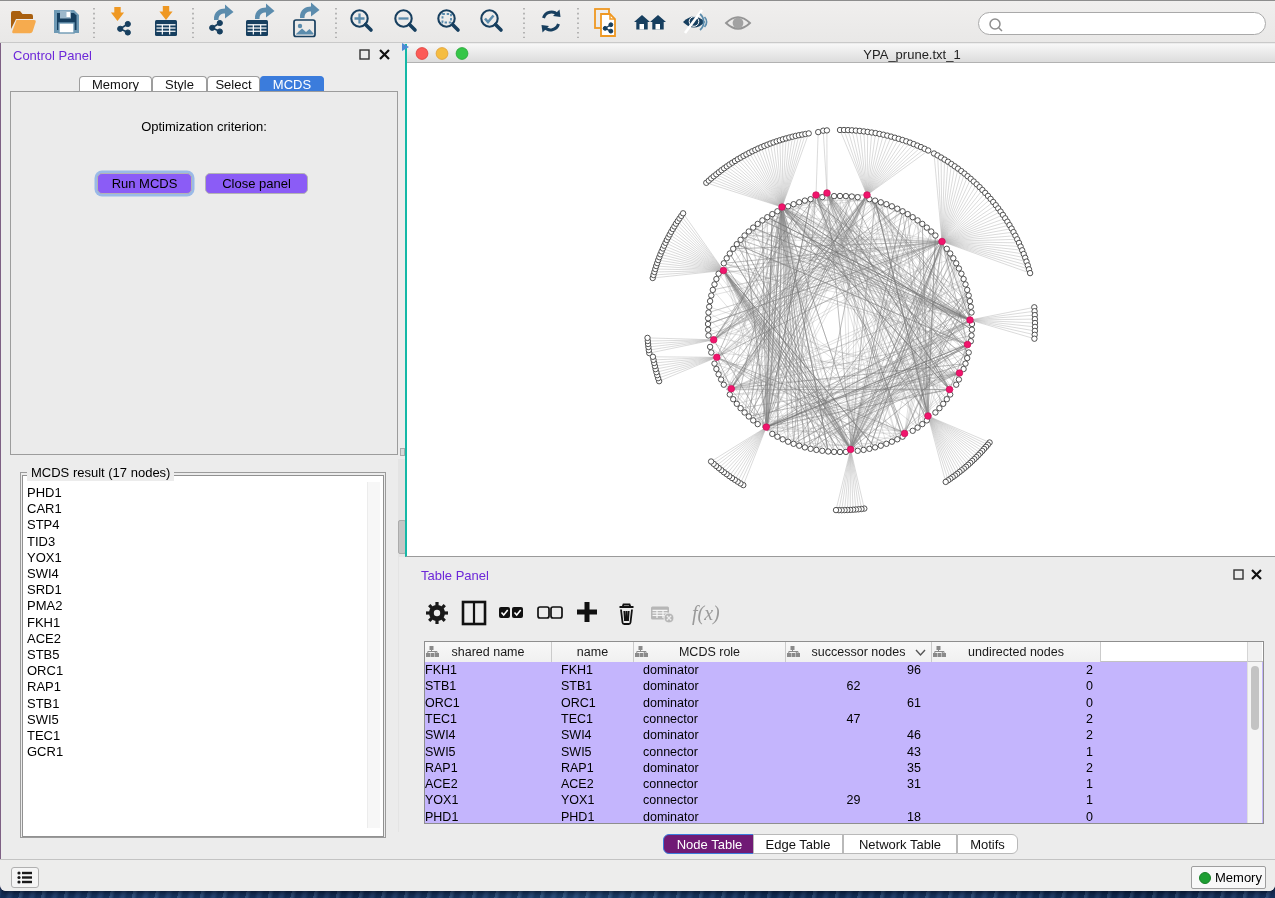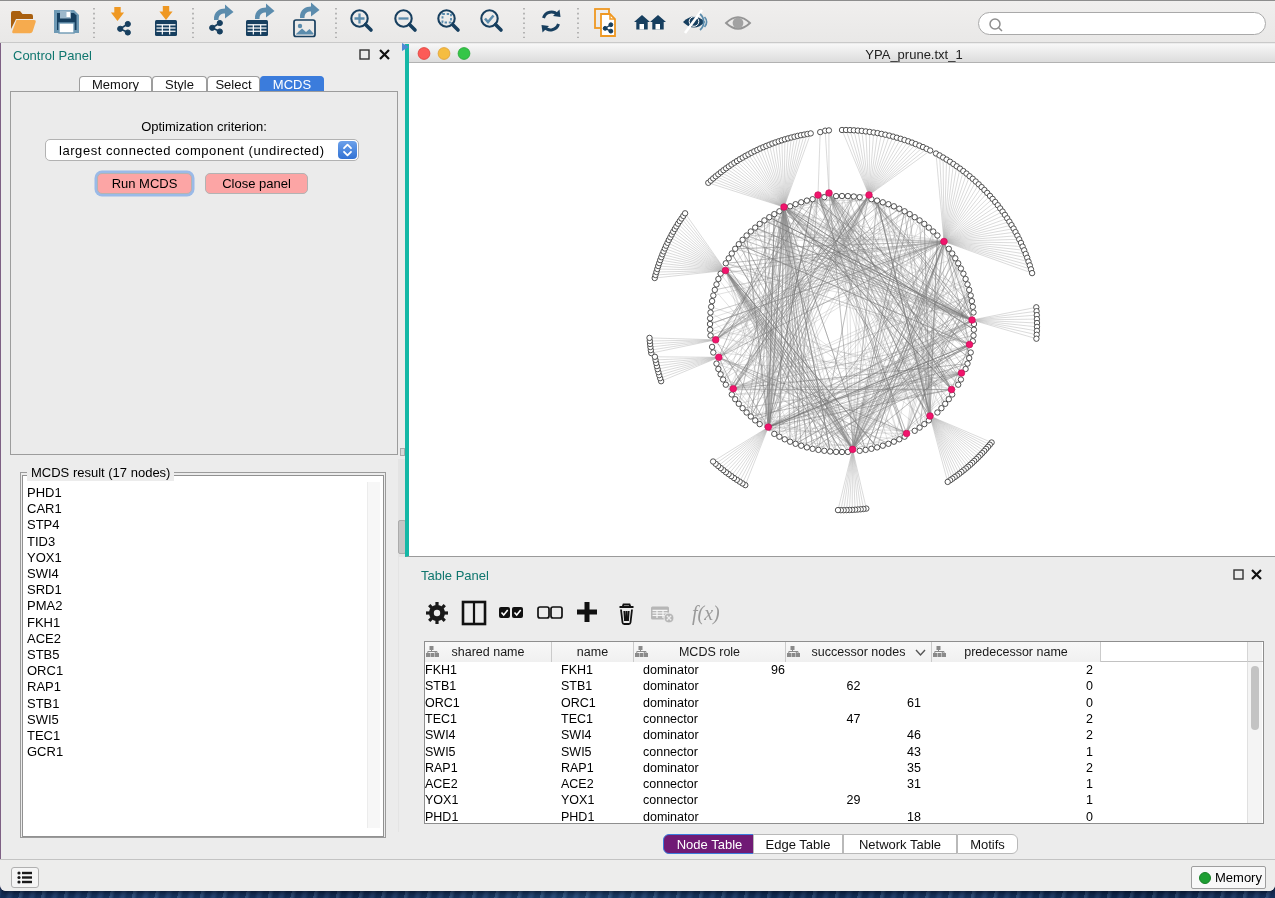--- a/index.html
+++ b/index.html
@@ -1,32 +1,32 @@
 <!DOCTYPE html>
 <html><head><meta charset="utf-8"><style>
 *{margin:0;padding:0;box-sizing:border-box}
 html,body{width:1275px;height:898px;overflow:hidden;font-family:"Liberation Sans",sans-serif;color:#000}
 body{background:linear-gradient(90deg,#16335f,#1d4070 12%,#142f58 28%,#224a78 45%,#12305a 62%,#1b3c6a 75%,#0f2a50 90%,#1a3866)}
 #win{box-shadow:0 2px 5px rgba(0,0,10,.55)}
 #win{position:absolute;left:0;top:0;width:1275px;height:891px;background:#ececec;border-radius:0 0 6px 6px;border-left:1px solid #7e6084}
 #toolbar{position:absolute;left:0;top:0;width:1275px;height:43px;background:linear-gradient(#f0efee,#e9e8e7);border-top:1px solid #8d8d8d;border-bottom:1px solid #c9c9c9}
 #search{position:absolute;left:978px;top:11px;width:288px;height:23px;background:#fff;border:1px solid #a9a9a9;border-radius:12px}
 #cpanel{position:absolute;left:1px;top:44px;width:404px;height:815px;background:#ececec}
-.wtitle{font-size:13px;color:#0f766e}
+.wtitle{font-size:13px;color:#6d28d9}
 .tab{position:absolute;top:32px;height:16px;background:#fff;border:1px solid #9d9d9d;border-bottom:none;border-radius:4px 4px 0 0;font-size:13px;text-align:center;line-height:15px;color:#111}
 #cbox{position:absolute;left:9px;top:47px;width:388px;height:364px;border:1px solid #9c9c9c;background:#ebebeb}
 #dropdown{position:absolute;left:44px;top:95px;width:314px;height:22px;background:#fff;border:1px solid #b2b2b2;border-radius:5px;font-size:13px;line-height:20px;letter-spacing:.55px}
-.btn{position:absolute;top:129px;height:21px;background:#fca5a5;border:1px solid #b3b3b3;border-radius:5px;font-size:13px;text-align:center;line-height:19px}
+.btn{position:absolute;top:129px;height:21px;background:#8b5cf6;border:1px solid #b3b3b3;border-radius:5px;font-size:13px;text-align:center;line-height:19px}
 #grpbox{position:absolute;left:19px;top:428px;width:366px;height:366px;border:1px solid #9b9b9b}
 #grplegend{position:absolute;left:6px;top:-8px;font-size:13px;background:#ececec;padding:0 4px 1px 4px;color:#000;z-index:5}
 #mlist{position:absolute;left:1px;top:2px;width:362px;height:362px;background:#fff;border:1px solid #919191;font-size:13px;line-height:16.2px;padding:9px 0 0 4px}
-#netview{position:absolute;left:405px;top:44px;width:870px;height:513px;background:#fff;border-left:4px solid #14b8a6;border-bottom:1px solid #9a9a9a}
+#netview{position:absolute;left:405px;top:44px;width:870px;height:513px;background:#fff;border-left:2px solid #14b8a6;border-bottom:1px solid #9a9a9a}
 #nettitle{position:absolute;left:0;top:0;width:870px;height:19px;background:linear-gradient(#f7f7f7,#dcdcdc);border-bottom:1px solid #b2b2b2}
 #tpanel{position:absolute;left:399px;top:557px;width:876px;height:302px;background:#ececec}
-#ttable{position:absolute;left:25px;top:84px;width:840px;height:183px;background:#ffffff;border:1px solid #8e8e8e}
+#ttable{position:absolute;left:25px;top:84px;width:840px;height:183px;background:#c4b5fd;border:1px solid #8e8e8e}
 .thcell{position:absolute;top:0;height:20px;background:linear-gradient(#f8f8f8,#f0f0f0);border-right:1px solid #cbcbcb;font-size:12.5px;text-align:center;line-height:20px;color:#1a1a1a}
 .trow{position:absolute;width:823px;height:16.3px;font-size:12.5px;line-height:16.3px}
 .tc{position:absolute;top:0;white-space:nowrap}
 .btab{position:absolute;top:0;height:20px;background:#fff;border:1px solid #b9b9b9;font-size:13px;text-align:center;line-height:19px;color:#111}
 #statusbar{position:absolute;left:0;top:859px;width:1275px;height:32px;background:#ededec;border-top:1px solid #c3c3c3;border-radius:0 0 6px 6px}
 </style></head>
 <body>
 <div style="position:absolute;left:0;top:880px;width:1275px;height:18px;background:repeating-linear-gradient(104deg,rgba(130,160,200,.22) 0 2px,rgba(10,25,60,.25) 5px 9px,rgba(90,110,160,.18) 12px 14px,rgba(5,20,50,.2) 17px 22px)"></div>
 <div id="win"></div>
 <div id="toolbar">
@@ -140,29 +140,20 @@
   <svg width="404" height="20" style="position:absolute;left:0;top:3px">
       <rect x="359" y="3" width="9" height="9" fill="none" stroke="#333" stroke-width="1.4"></rect>
       <path d="M379 3 L388 12 M388 3 L379 12" stroke="#111" stroke-width="2.2"></path>
     </svg>
   <div class="tab" style="left:78px;width:73px">Memory</div>
   <div class="tab" style="left:151px;width:55px">Style</div>
   <div class="tab" style="left:206px;width:53px">Select</div>
   <div class="tab" style="left:259px;width:64px;background:#3b7cdc;border-color:#3b7cdc;color:#fff">MCDS</div>
   <div id="cbox">
     <div style="position:absolute;left:0;top:27px;width:386px;text-align:center;font-size:13px;color:#000">Optimization criterion:</div>
-  </div>
-  <div id="dropdown">
-      <span style="position:absolute;left:13px;top:1px">largest connected component (undirected)</span>
-    <div style="position:absolute;right:1px;top:1px;width:19px;height:18px;border-radius:4px;background:linear-gradient(#6ca1ea,#3272d4)">
-      <svg width="19" height="18">
-          <path d="M6 7.2 L9.5 3.6 L13 7.2" fill="none" stroke="#fff" stroke-width="1.8" stroke-linecap="round" stroke-linejoin="round"></path>
-          <path d="M6 10.8 L9.5 14.4 L13 10.8" fill="none" stroke="#fff" stroke-width="1.8" stroke-linecap="round" stroke-linejoin="round"></path>
-        </svg>
-    </div>
   </div>
   <div class="btn" style="left:96px;width:95px;box-shadow:0 0 0 2.5px rgba(110,160,230,.65)">Run MCDS</div>
   <div class="btn" style="left:204px;width:103px">Close panel</div>
   <div id="grpbox">
     <div id="grplegend">MCDS result (17 nodes)</div>
     <div id="mlist">PHD1<br>CAR1<br>STP4<br>TID3<br>YOX1<br>SWI4<br>SRD1<br>PMA2<br>FKH1<br>ACE2<br>STB5<br>ORC1<br>RAP1<br>STB1<br>SWI5<br>TEC1<br>GCR1
       <div style="position:absolute;right:3px;top:6px;width:13px;height:346px;background:#f7f7f7;border-left:1px solid #ececec"></div>
     </div>
   </div>
   <div style="position:absolute;left:397px;top:415px;width:8px;height:373px;background:#e4e4e4"></div>
@@ -1302,21 +1293,21 @@
         <path d="M267.8 22.8 l4.4 4.4 M272.2 22.8 l-4.4 4.4" stroke="#ececec" stroke-width="1.3"></path>
       </g>
 <text x="293" y="27" font-family="Liberation Serif,serif" font-style="italic" font-size="20" fill="#9a9a9a">f(x)</text>
 </svg>
   <div id="ttable">
     <div style="position:absolute;left:0;top:0;width:838px;height:20px;border-bottom:1px solid #c2c2c2;background:#fff"></div>
 <div class="thcell" style="left:0px;width:127px">shared name</div>
 <div class="thcell" style="left:127px;width:82px">name</div>
 <div class="thcell" style="left:209px;width:152px">MCDS role</div>
 <div class="thcell" style="left:361px;width:146px">successor nodes</div>
-<div class="thcell" style="left:507px;width:169px">predecessor name</div>
+<div class="thcell" style="left:507px;width:169px">undirected nodes</div>
 <svg width="838" height="20" style="position:absolute;left:0;top:0;pointer-events:none">
 <g fill="#8a8a8a" transform="translate(1,0)">
           <rect x="3.5" y="4" width="4" height="4"></rect>
           <rect x="0" y="11" width="4" height="4"></rect>
           <rect x="4.5" y="11" width="4" height="4"></rect>
           <rect x="9" y="11" width="4" height="4"></rect>
           <path d="M5.5 8 v1.5 M1.8 11 v-1.5 h7.5 v1.5 M11 11 v-1.5 h-4" stroke="#8a8a8a" stroke-width="1" fill="none"></path>
         </g>
 <g fill="#8a8a8a" transform="translate(210,0)">
           <rect x="3.5" y="4" width="4" height="4"></rect>
@@ -1338,21 +1329,21 @@
           <rect x="4.5" y="11" width="4" height="4"></rect>
           <rect x="9" y="11" width="4" height="4"></rect>
           <path d="M5.5 8 v1.5 M1.8 11 v-1.5 h7.5 v1.5 M11 11 v-1.5 h-4" stroke="#8a8a8a" stroke-width="1" fill="none"></path>
         </g>
 <path d="M506 8 l4.5 5 4.5 -5" fill="none" stroke="#555" stroke-width="1.4" transform="translate(-15,0)"></path>
 </svg>
     <div class="trow" style="left:0;top:20.0px">
         <span class="tc" style="left:0px">FKH1</span>
         <span class="tc" style="left:136px">FKH1</span>
         <span class="tc" style="left:218px">dominator</span>
-        <span class="tc" style="left:346px;width:135px;">96</span>
+        <span class="tc" style="left:361px;width:135px;text-align:right">96</span>
         <span class="tc" style="left:507px;width:161px;text-align:right">2</span>
       </div>
 <div class="trow" style="left:0;top:36.3px">
         <span class="tc" style="left:0px">STB1</span>
         <span class="tc" style="left:136px">STB1</span>
         <span class="tc" style="left:218px">dominator</span>
         <span class="tc" style="left:361px;width:135px;text-align:center">62</span>
         <span class="tc" style="left:507px;width:161px;text-align:right">0</span>
       </div>
 <div class="trow" style="left:0;top:52.6px">

